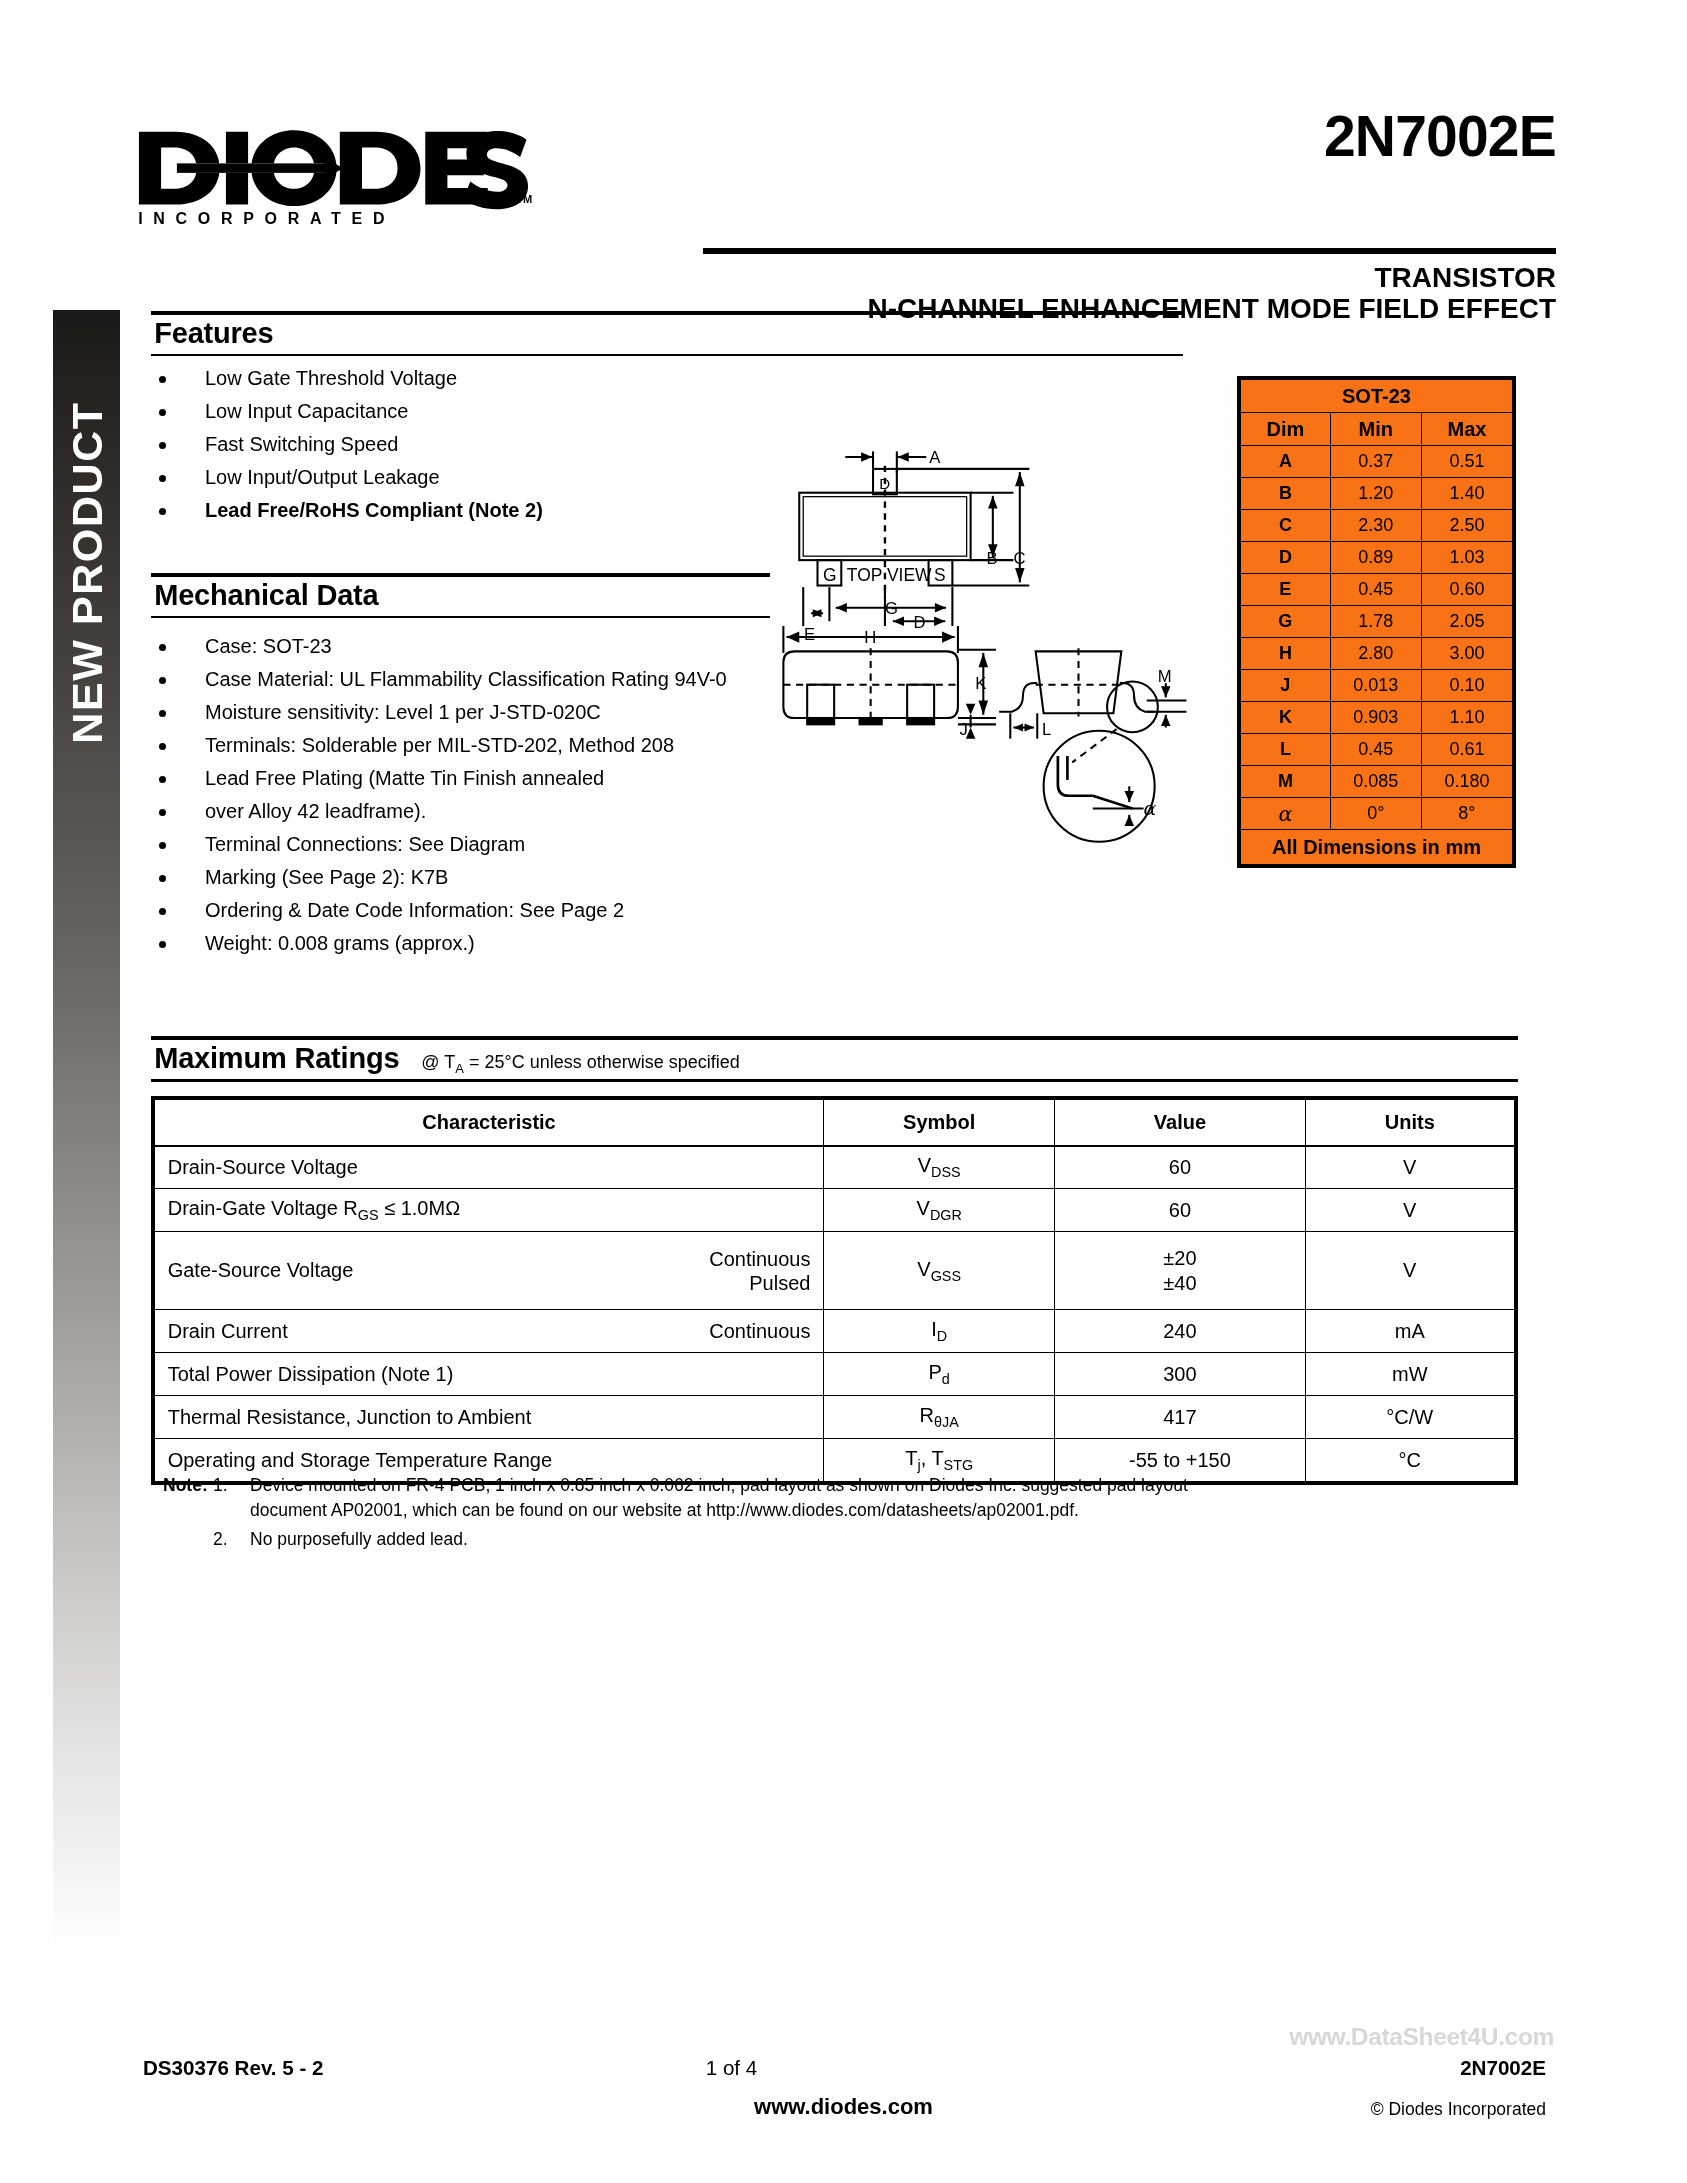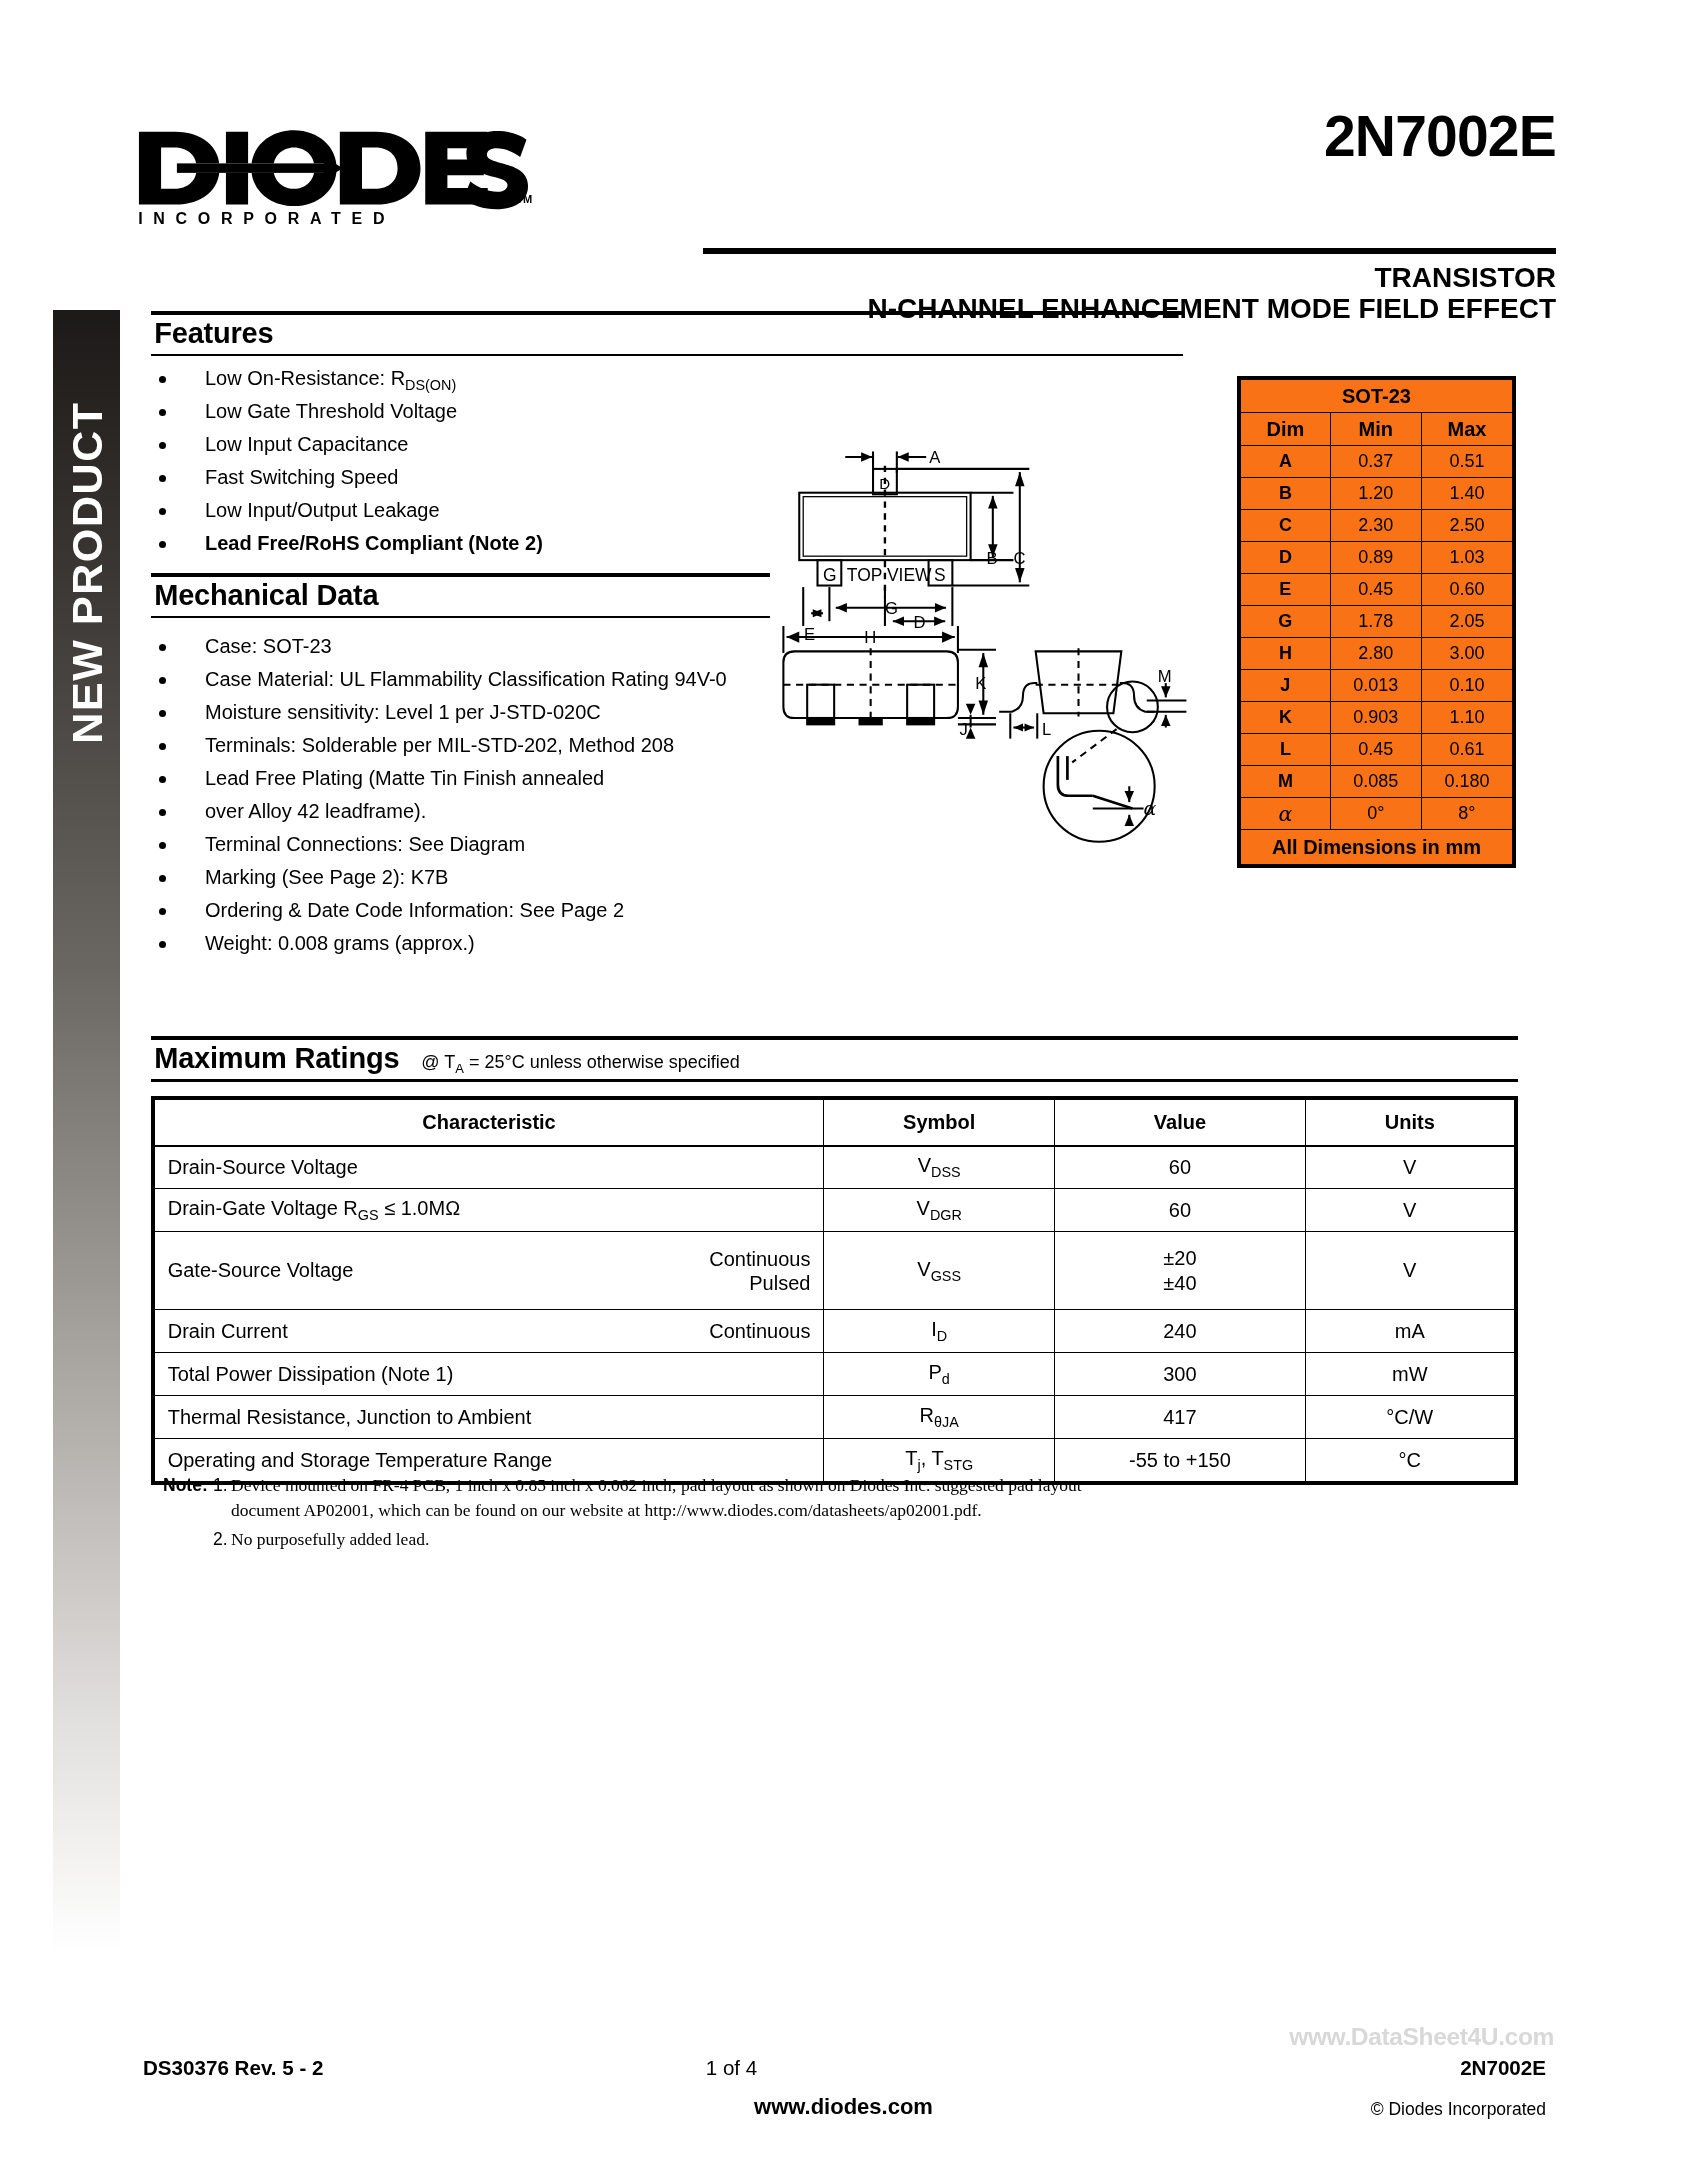--- a/index.html
+++ b/index.html
@@ -100,21 +100,21 @@
   .col-char{ width:49.2%; }
   .col-sym{ width:17.0%; }
   .col-val{ width:18.4%; }
   .col-unit{ width:15.4%; }
 
   
   #notes{ position:absolute; left:159px; top:1473px; width:1350px; font-size:17.5px; line-height:1.42; }
   #notes .nrow{ position:relative; padding-left:0; }
   #notes .lab{ position:absolute; left:4px; top:0;font-weight:bold; }
   #notes .num{ position:absolute; left:54px; top:0; }
-  #notes .body{ margin-left:72px;font-family:Liberation Serif, serif; }
+  #notes .body{ margin-left:91px; }
   #notes .n2{ margin-top:4.8px; }
 
   
   #footer{ position:absolute; left:0; top:2056px; width:1687px; height:103px; }
   #f-left{ position:absolute; left:143px; top:0; font-size:20.6px; font-weight:bold; }
   #f-center{ position:absolute; left:0; top:0; width:1463px; text-align:center; font-size:20.6px; }
   #f-web{ position:absolute; left:0; top:38px; width:1687px; text-align:center; font-size:22px; font-weight:bold; }
   #f-right{ position:absolute; right:141px; top:0; text-align:right; font-size:20.6px; font-weight:bold; }
   #f-copy{ position:absolute; right:141px; top:43px; text-align:right; font-size:17.5px; }
   #watermark{
@@ -167,24 +167,20 @@
     </div>
   </div>
 
   <div class="sect" style="left:151px; top:311px; width:1032px;">
     <div class="sect-rule-top"></div>
     <div class="sect-title">Features</div>
     <div class="sect-rule-bot"></div>
   </div>
 
   <div class="blist" id="features-list" style="left:159px; top:367px; width:992px;">
-    <div class="row">
-      <span class="bullet"></span>
-      <span class="txt">Low On-Resistance: R<sub>DS(ON)</sub></span>
-    </div>
     <div class="row">
       <span class="bullet"></span>
       <span class="txt">Low Gate Threshold Voltage</span>
     </div>
     <div class="row">
       <span class="bullet"></span>
       <span class="txt">Low Input Capacitance</span>
     </div>
     <div class="row">
       <span class="bullet"></span>

